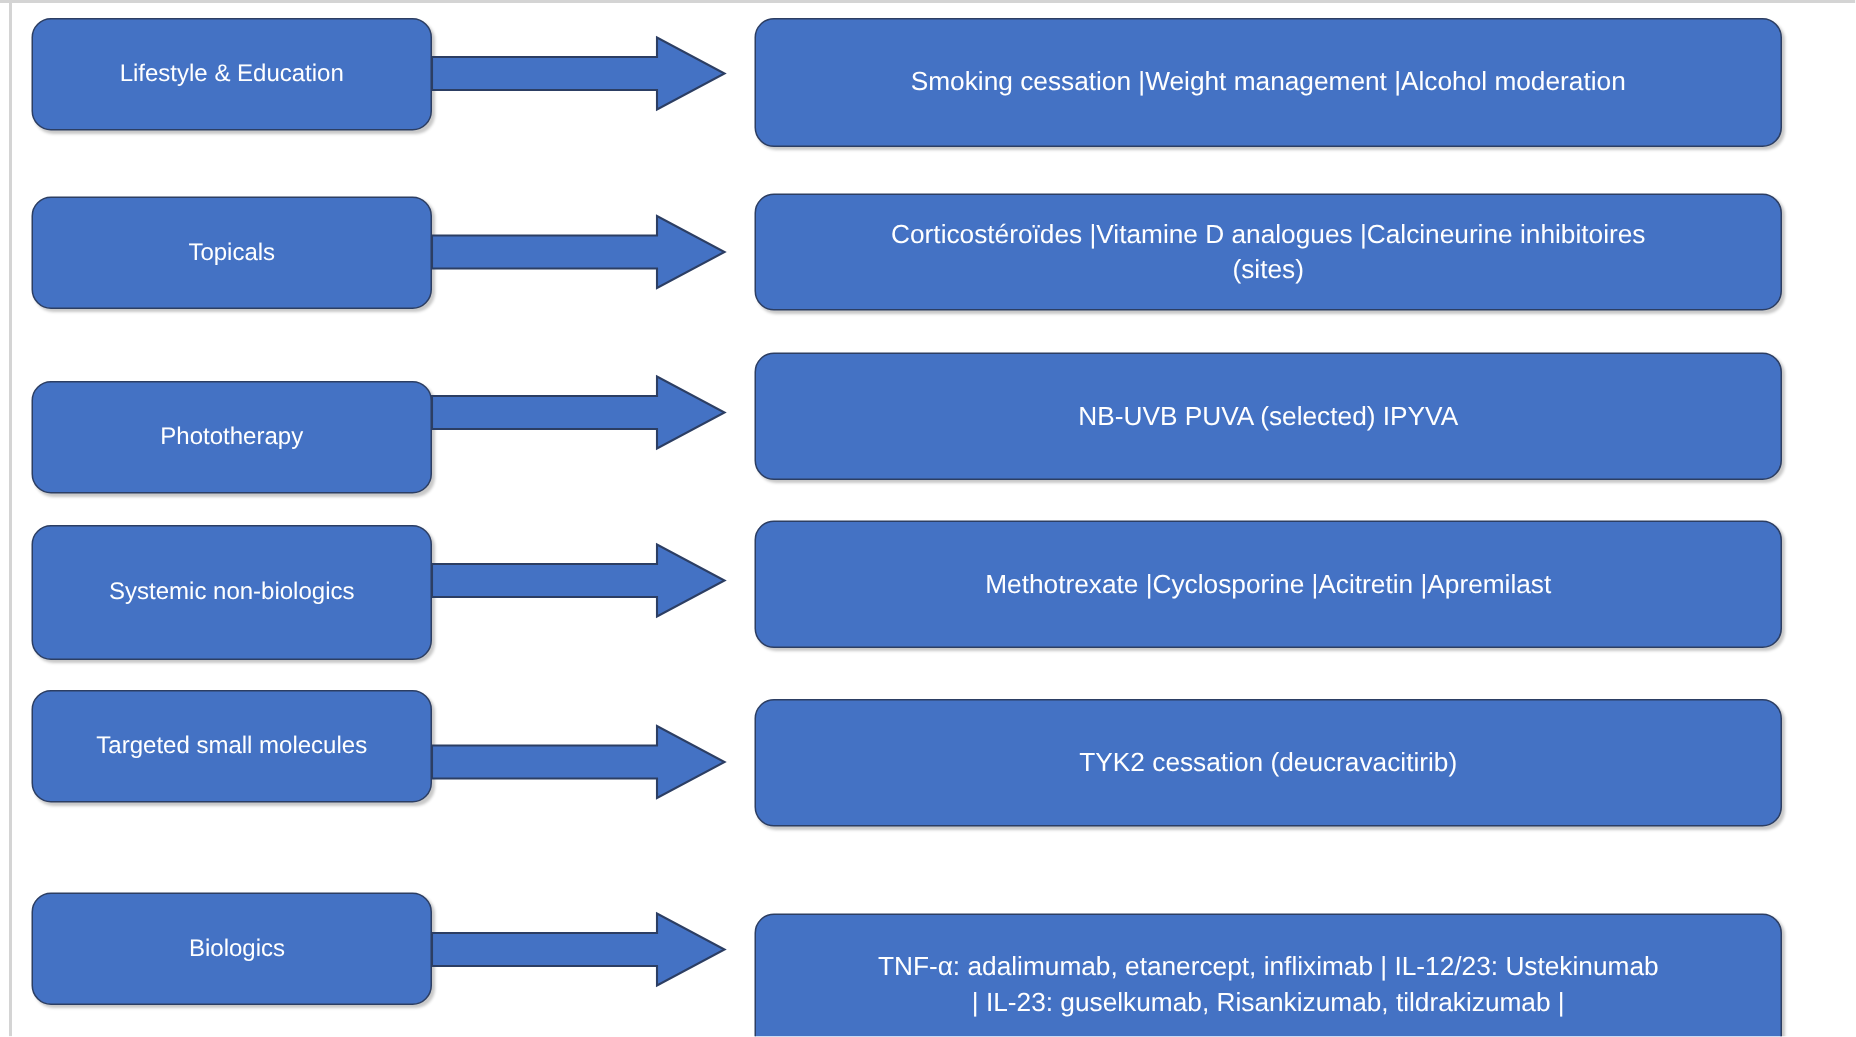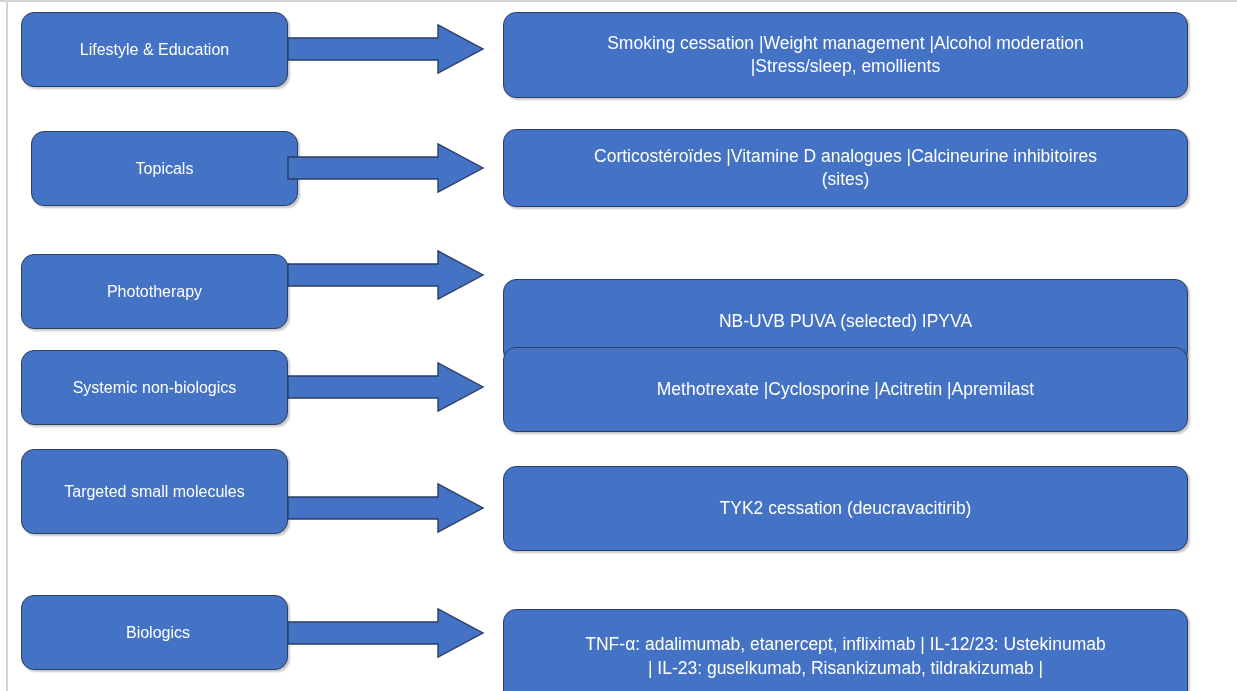--- a/index.html
+++ b/index.html
@@ -94,27 +94,26 @@
     <div class="arrow" style="top:24px;height:50px;">
       <svg width="196" height="50" viewBox="0 0 196 50" preserveAspectRatio="none">
         <polygon points="0,14 150,14 150,1 195,25 150,49 150,36 0,36" fill="#4472C4" stroke="#2C3E63" stroke-width="1.4"></polygon>
       </svg>
     </div>
 
     <div class="box box-det" style="top:12px;height:86px;">
       <span>
         <span>Smoking cessation |Weight management |Alcohol moderation</span>
         <br>
-        <span>|Stress/sleep, emollients</span>
-      </span>
-    </div>
-  </div>
-
-  <div class="row">
-    <div class="box box-cat" style="top:131px;height:75px;margin-left:10px;">
+      </span>
+    </div>
+  </div>
+
+  <div class="row">
+    <div class="box box-cat" style="top:131px;height:75px;">
       <span>Topicals</span>
     </div>
 
     <div class="arrow" style="top:143px;height:50px;">
       <svg width="196" height="50" viewBox="0 0 196 50" preserveAspectRatio="none">
         <polygon points="0,14 150,14 150,1 195,25 150,49 150,36 0,36" fill="#4472C4" stroke="#2C3E63" stroke-width="1.4"></polygon>
       </svg>
     </div>
 
     <div class="box box-det" style="top:129px;height:78px;">
@@ -130,47 +129,47 @@
     <div class="box box-cat" style="top:254px;height:75px;justify-content:center;">
       <span>Phototherapy</span>
     </div>
 
     <div class="arrow" style="top:250px;height:50px;">
       <svg width="196" height="50" viewBox="0 0 196 50" preserveAspectRatio="none">
         <polygon points="0,14 150,14 150,1 195,25 150,49 150,36 0,36" fill="#4472C4" stroke="#2C3E63" stroke-width="1.4"></polygon>
       </svg>
     </div>
 
-    <div class="box box-det" style="top:235px;height:85px;margin-top:44px;">
+    <div class="box box-det" style="top:235px;height:85px;">
       <span>
         <span>NB-UVB PUVA (selected) IPYVA</span>
       </span>
     </div>
   </div>
 
   <div class="row">
-    <div class="box box-cat" style="top:350px;height:75px;">
+    <div class="box box-cat" style="top:350px;height:90px;">
       <span>Systemic non-biologics</span>
     </div>
 
     <div class="arrow" style="top:362px;height:50px;">
       <svg width="196" height="50" viewBox="0 0 196 50" preserveAspectRatio="none">
         <polygon points="0,14 150,14 150,1 195,25 150,49 150,36 0,36" fill="#4472C4" stroke="#2C3E63" stroke-width="1.4"></polygon>
       </svg>
     </div>
 
     <div class="box box-det" style="top:347px;height:85px;">
       <span>
         <span>Methotrexate |Cyclosporine |Acitretin |Apremilast</span>
       </span>
     </div>
   </div>
 
   <div class="row">
-    <div class="box box-cat" style="top:449px;height:85px;">
+    <div class="box box-cat" style="top:460px;height:75px;">
       <span>Targeted small molecules</span>
     </div>
 
     <div class="arrow" style="top:483px;height:50px;">
       <svg width="196" height="50" viewBox="0 0 196 50" preserveAspectRatio="none">
         <polygon points="0,14 150,14 150,1 195,25 150,49 150,36 0,36" fill="#4472C4" stroke="#2C3E63" stroke-width="1.4"></polygon>
       </svg>
     </div>
 
     <div class="box box-det" style="top:466px;height:85px;">

